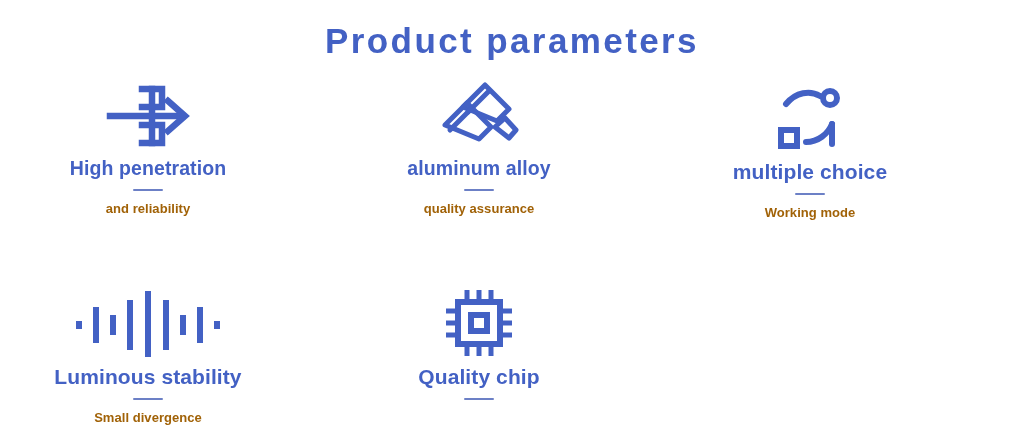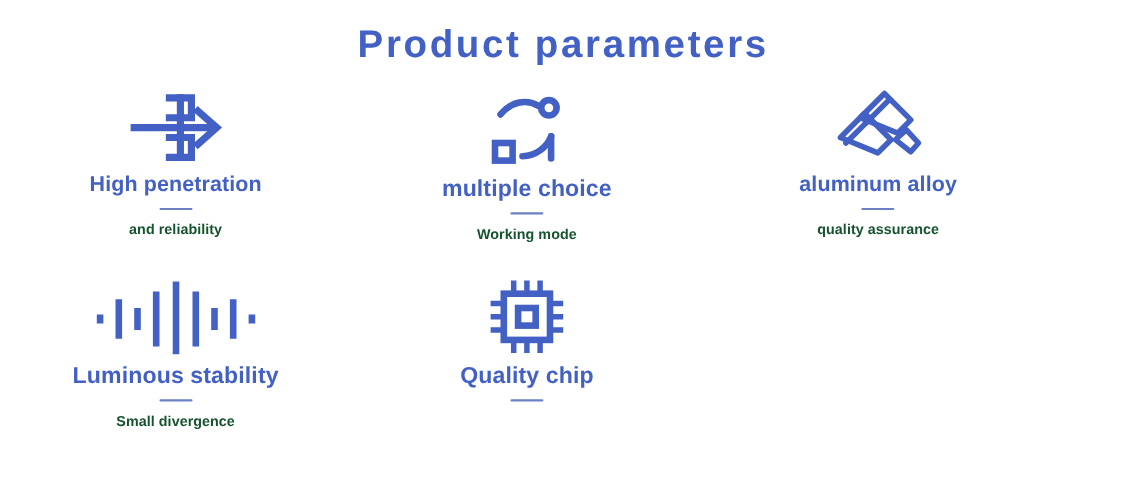--- a/index.html
+++ b/index.html
@@ -45,20 +45,21 @@
     position: absolute;
     top: 80px;
     left: 0;
     width: 958px;
     height: 350px;
     display: grid;
     grid-template-columns: repeat(3, 1fr);
     grid-template-rows: 170px 170px;
     column-gap: 0px;
     row-gap: 0px;
+    gap: 35px;
   }
 
   .cell {
     position: relative;
     display: flex;
     flex-direction: column;
     align-items: center;
     justify-content: flex-start;
   }
 
@@ -85,21 +86,21 @@
     width: 30px;
     height: 2px;
     background: #6C80C6;
     border-radius: 1px;
   }
 
   .cell-sub {
     margin-top: 9px;
     font-size: 13px;
     font-weight: 700;
-    color: #14532d;
+    color: #a16207;
     line-height: 17px;
     white-space: nowrap;
     letter-spacing: 0.05px;
   }
 
   
   .row2 .icon-wrap { height: 76px; }
   .row2 .cell-title { font-size: 21px; }
 </style>
 </head>
@@ -122,57 +123,57 @@
           <line x1="4" y1="35" x2="76" y2="35" stroke="#4361C4" stroke-width="6.5" stroke-linecap="square"></line>
           <path d="M62 20 L79 35 L62 50" stroke="#4361C4" stroke-width="6.5" stroke-linecap="square" stroke-linejoin="miter" fill="none"></path>
         </svg>
       </div>
       <div class="cell-title">High penetration</div>
       <div class="divider"></div>
       <div class="cell-sub">and reliability</div>
     </div>
 
 
+    <div class="cell row1">
+      <div class="icon-wrap">
+        <svg width="84" height="70" viewBox="0 0 84 70" fill="none">
+          <g stroke="#4361C4" stroke-width="5" stroke-linejoin="round" stroke-linecap="round" fill="none">
+
+            <path d="M26 26 L48 4 L72 28 L60 40 Z"></path>
+            <path d="M31 31 L52 10"></path>
+
+            <path d="M8 44 L30 22 L54 46 L42 58 Z"></path>
+            <path d="M13 49 L34 28"></path>
+
+            <path d="M58 46 L68 37 L79 49 L72 57 Z"></path>
+          </g>
+        </svg>
+      </div>
+      <div class="cell-title">aluminum alloy</div>
+      <div class="divider"></div>
+      <div class="cell-sub">quality assurance</div>
+    </div>
+
     <div class="cell row2">
       <div class="icon-wrap">
         <svg width="76" height="72" viewBox="0 0 76 72" fill="none">
 
           <path d="M48 14 C38 8 24 10 14 22" stroke="#4361C4" stroke-width="6" stroke-linecap="round" fill="none"></path>
 
           <circle cx="58" cy="16" r="7" stroke="#4361C4" stroke-width="6" fill="none"></circle>
 
           <rect x="9" y="48" width="16" height="16" stroke="#4361C4" stroke-width="6" fill="none"></rect>
 
           <path d="M34 60 C46 60 56 52 60 42" stroke="#4361C4" stroke-width="6" stroke-linecap="round" fill="none"></path>
           <path d="M60 42 L60 62" stroke="#4361C4" stroke-width="6" stroke-linecap="round"></path>
         </svg>
       </div>
       <div class="cell-title">multiple choice</div>
       <div class="divider"></div>
       <div class="cell-sub">Working mode</div>
-    </div>
-
-    <div class="cell row1">
-      <div class="icon-wrap">
-        <svg width="84" height="70" viewBox="0 0 84 70" fill="none">
-          <g stroke="#4361C4" stroke-width="5" stroke-linejoin="round" stroke-linecap="round" fill="none">
-
-            <path d="M26 26 L48 4 L72 28 L60 40 Z"></path>
-            <path d="M31 31 L52 10"></path>
-
-            <path d="M8 44 L30 22 L54 46 L42 58 Z"></path>
-            <path d="M13 49 L34 28"></path>
-
-            <path d="M58 46 L68 37 L79 49 L72 57 Z"></path>
-          </g>
-        </svg>
-      </div>
-      <div class="cell-title">aluminum alloy</div>
-      <div class="divider"></div>
-      <div class="cell-sub">quality assurance</div>
     </div>
 
     <div class="cell row2">
       <div class="icon-wrap">
         <svg width="148" height="72" viewBox="0 0 148 72" fill="none">
           <g stroke="#4361C4" stroke-width="6" stroke-linecap="butt">
             <line x1="5" y1="34" x2="5" y2="42"></line>
             <line x1="22" y1="20" x2="22" y2="56"></line>
             <line x1="39" y1="28" x2="39" y2="48"></line>
             <line x1="56" y1="13" x2="56" y2="63"></line>

